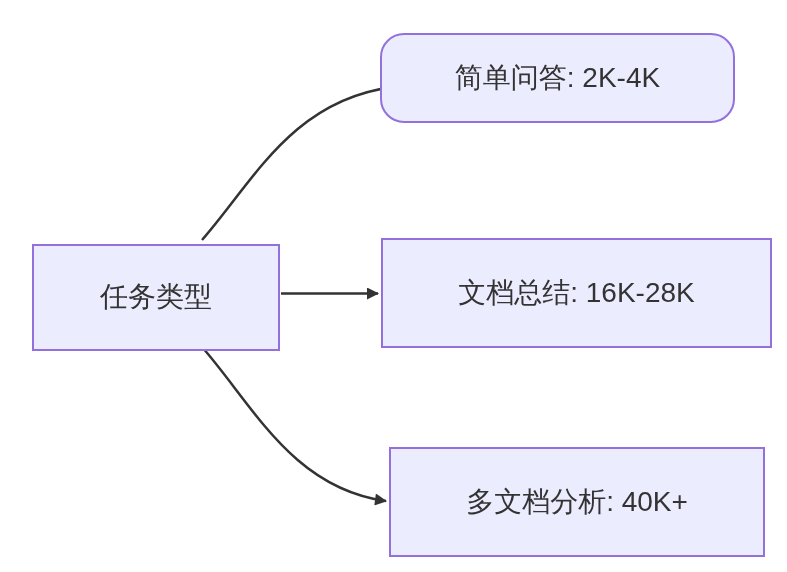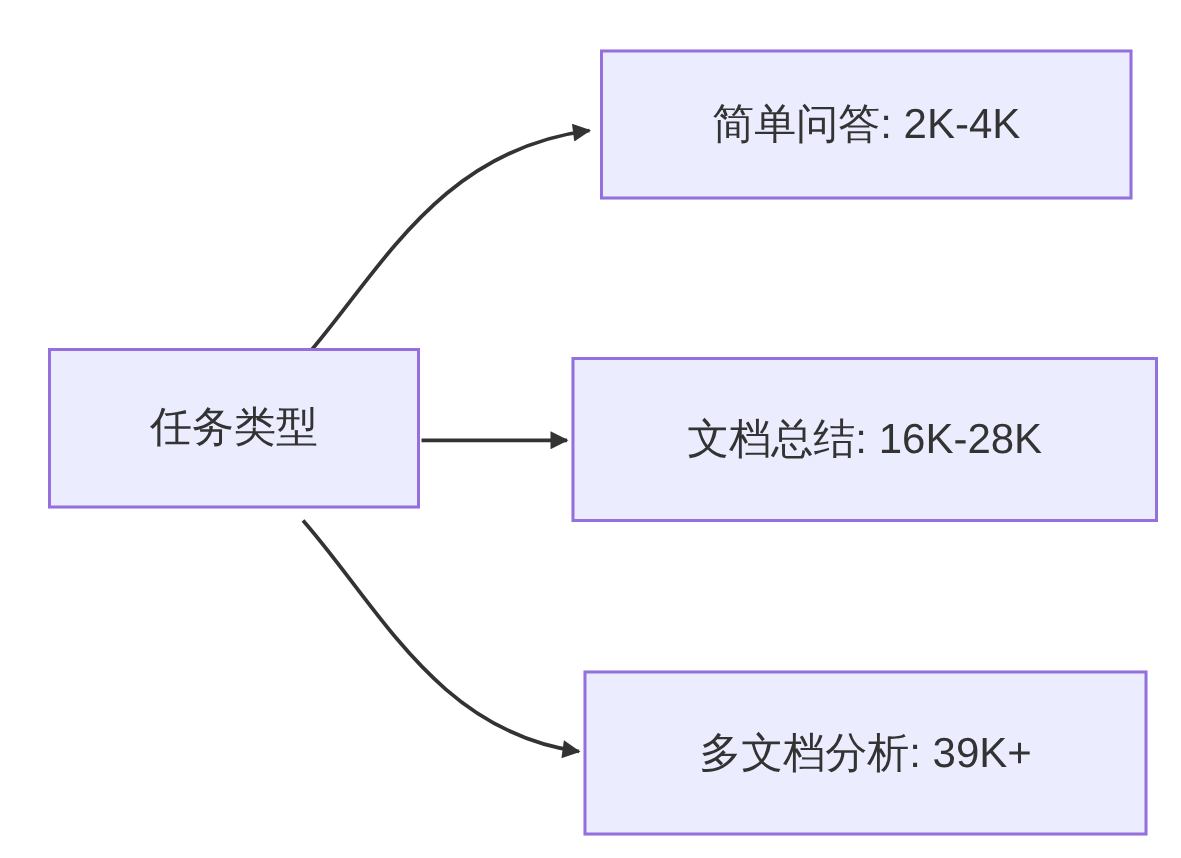--- a/index.html
+++ b/index.html
@@ -35,22 +35,22 @@
     border: 2px solid #9370DB;
     display: flex;
     align-items: center;
     justify-content: center;
     color: #333333;
     font-size: 28px;
     line-height: 1.3;
     white-space: nowrap;
     text-align: center;
   }
-  .node-root        { left: 32px;  top: 232px; width: 248px; height: 107px; }
-  .node-simple-qa   { left: 400px; top: 33px;  width: 355px; height: 100px; }
+  .node-root        { left: 32px;  top: 244px; width: 248px; height: 107px; }
+  .node-simple-qa   { left: 380px; top: 33px;  width: 355px; height: 90px; border-radius: 24px; }
   .node-doc-summary { left: 381px; top: 238px; width: 391px; height: 110px; }
   .node-multi-doc   { left: 389px; top: 447px; width: 376px; height: 110px; }
 </style>
 </head>
 <body>
 
 <div class="canvas">
 
   <svg class="edges-layer" width="787" height="572" viewBox="0 0 787 572" xmlns="http://www.w3.org/2000/svg">
     <defs>
@@ -69,16 +69,16 @@
 
   <div class="node node-simple-qa">
     <span>简单问答: 2K-4K</span>
   </div>
 
   <div class="node node-doc-summary">
     <span>文档总结: 16K-28K</span>
   </div>
 
   <div class="node node-multi-doc">
-    <span>多文档分析: 39K+</span>
+    <span>多文档分析: 40K+</span>
   </div>
 
 </div>
 
 </body></html>

